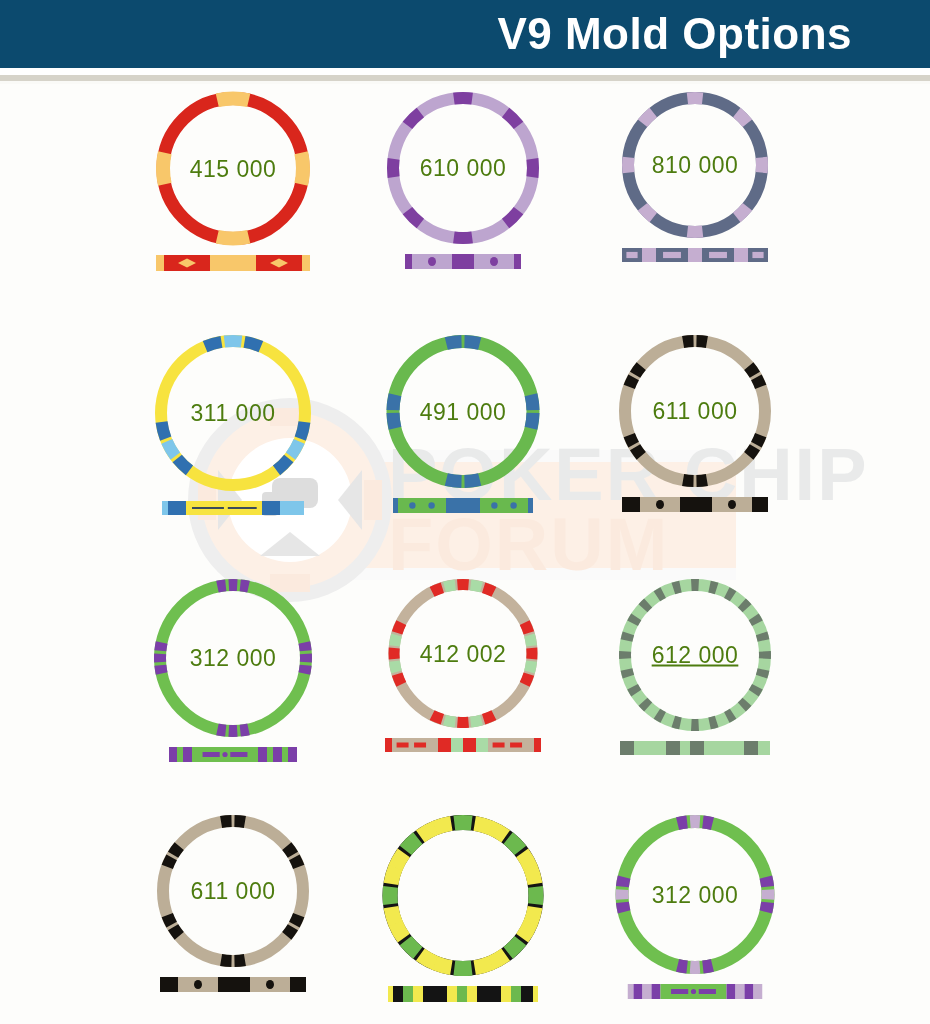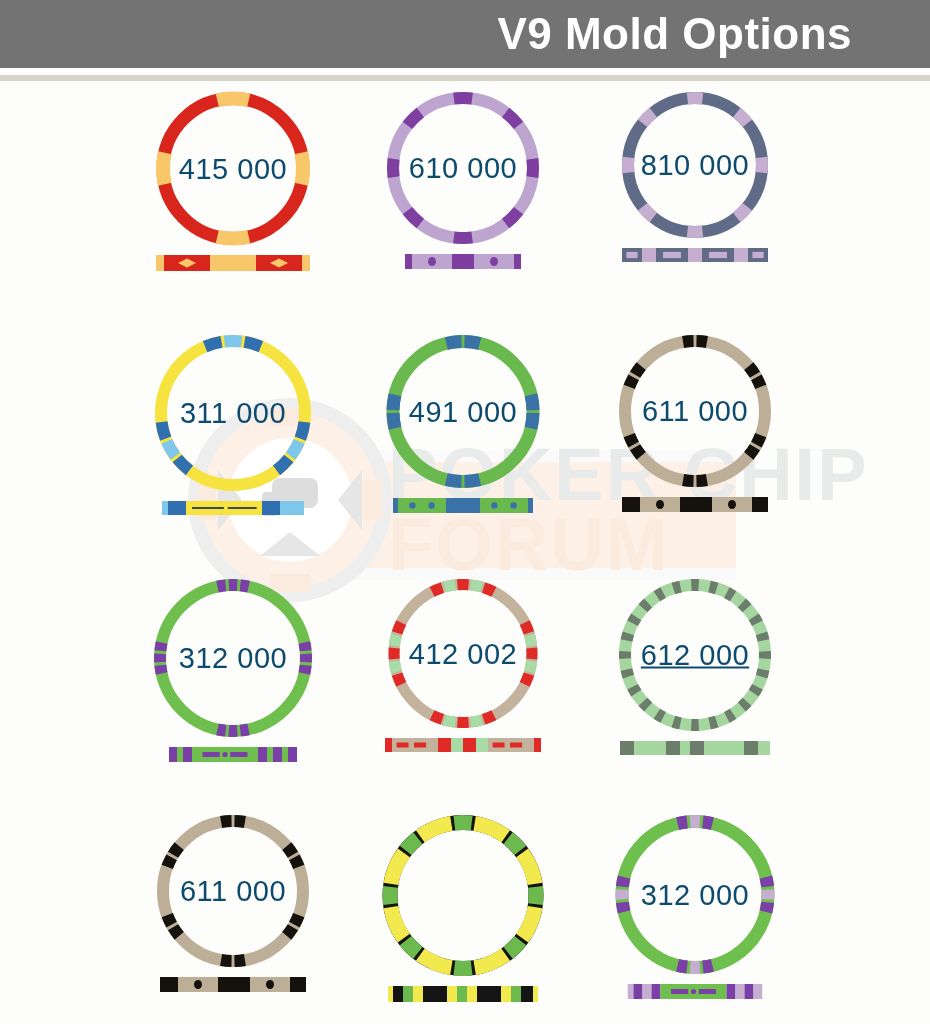--- a/index.html
+++ b/index.html
@@ -8,21 +8,21 @@
     width:930px;height:1024px;
     background:#ffffff;
     font-family:"Liberation Sans","DejaVu Sans",sans-serif;
     overflow:hidden;position:relative;
   }
   #page{position:relative;width:930px;height:1024px;overflow:hidden;background:#fdfdfb;}
 
   
   .header{
     position:absolute;left:0;top:0;width:930px;height:68px;
-    background:#737373;display:flex;align-items:center;justify-content:flex-end;
+    background:#0c4a6e;display:flex;align-items:center;justify-content:flex-end;
     box-sizing:border-box;padding-right:78px;
   }
   .header-title{
     color:#ffffff;font-size:44px;font-weight:bold;letter-spacing:.5px;
     font-family:"Liberation Sans","DejaVu Sans",sans-serif;
     line-height:1;white-space:nowrap;
   }
   .header-gap{position:absolute;left:0;top:68px;width:930px;height:7px;background:#ffffff;}
   .header-rule{position:absolute;left:0;top:75px;width:930px;height:6px;background:#d6d3c9;}
   .header-rule-b{position:absolute;left:0;top:81px;width:930px;height:3px;background:#fafaf7;}
@@ -30,21 +30,21 @@
   
   .watermark{position:absolute;left:0;top:0;width:930px;height:1024px;pointer-events:none;}
 
   
   .grid{position:absolute;left:0;top:88px;width:930px;height:936px;}
   .cell{position:absolute;width:310px;height:234px;}
   .chip-wrap{position:absolute;left:0;top:0;width:310px;height:186px;}
   .chip-svg{position:absolute;left:50%;top:0;transform:translateX(-50%);}
   .chip-denom{
     position:absolute;left:0;right:0;top:50%;transform:translateY(-50%);
-    text-align:center;font-size:29px;color:#0c4a6e;letter-spacing:.5px;
+    text-align:center;font-size:23px;color:#4d7c0f;letter-spacing:.5px;
     font-family:"Liberation Sans","DejaVu Sans",sans-serif;white-space:nowrap;
   }
   .edge-wrap{position:absolute;left:50%;transform:translateX(-50%);top:190px;}
 </style>
 </head>
 <body>
 
 <div id="page">
 
   <div class="header">

